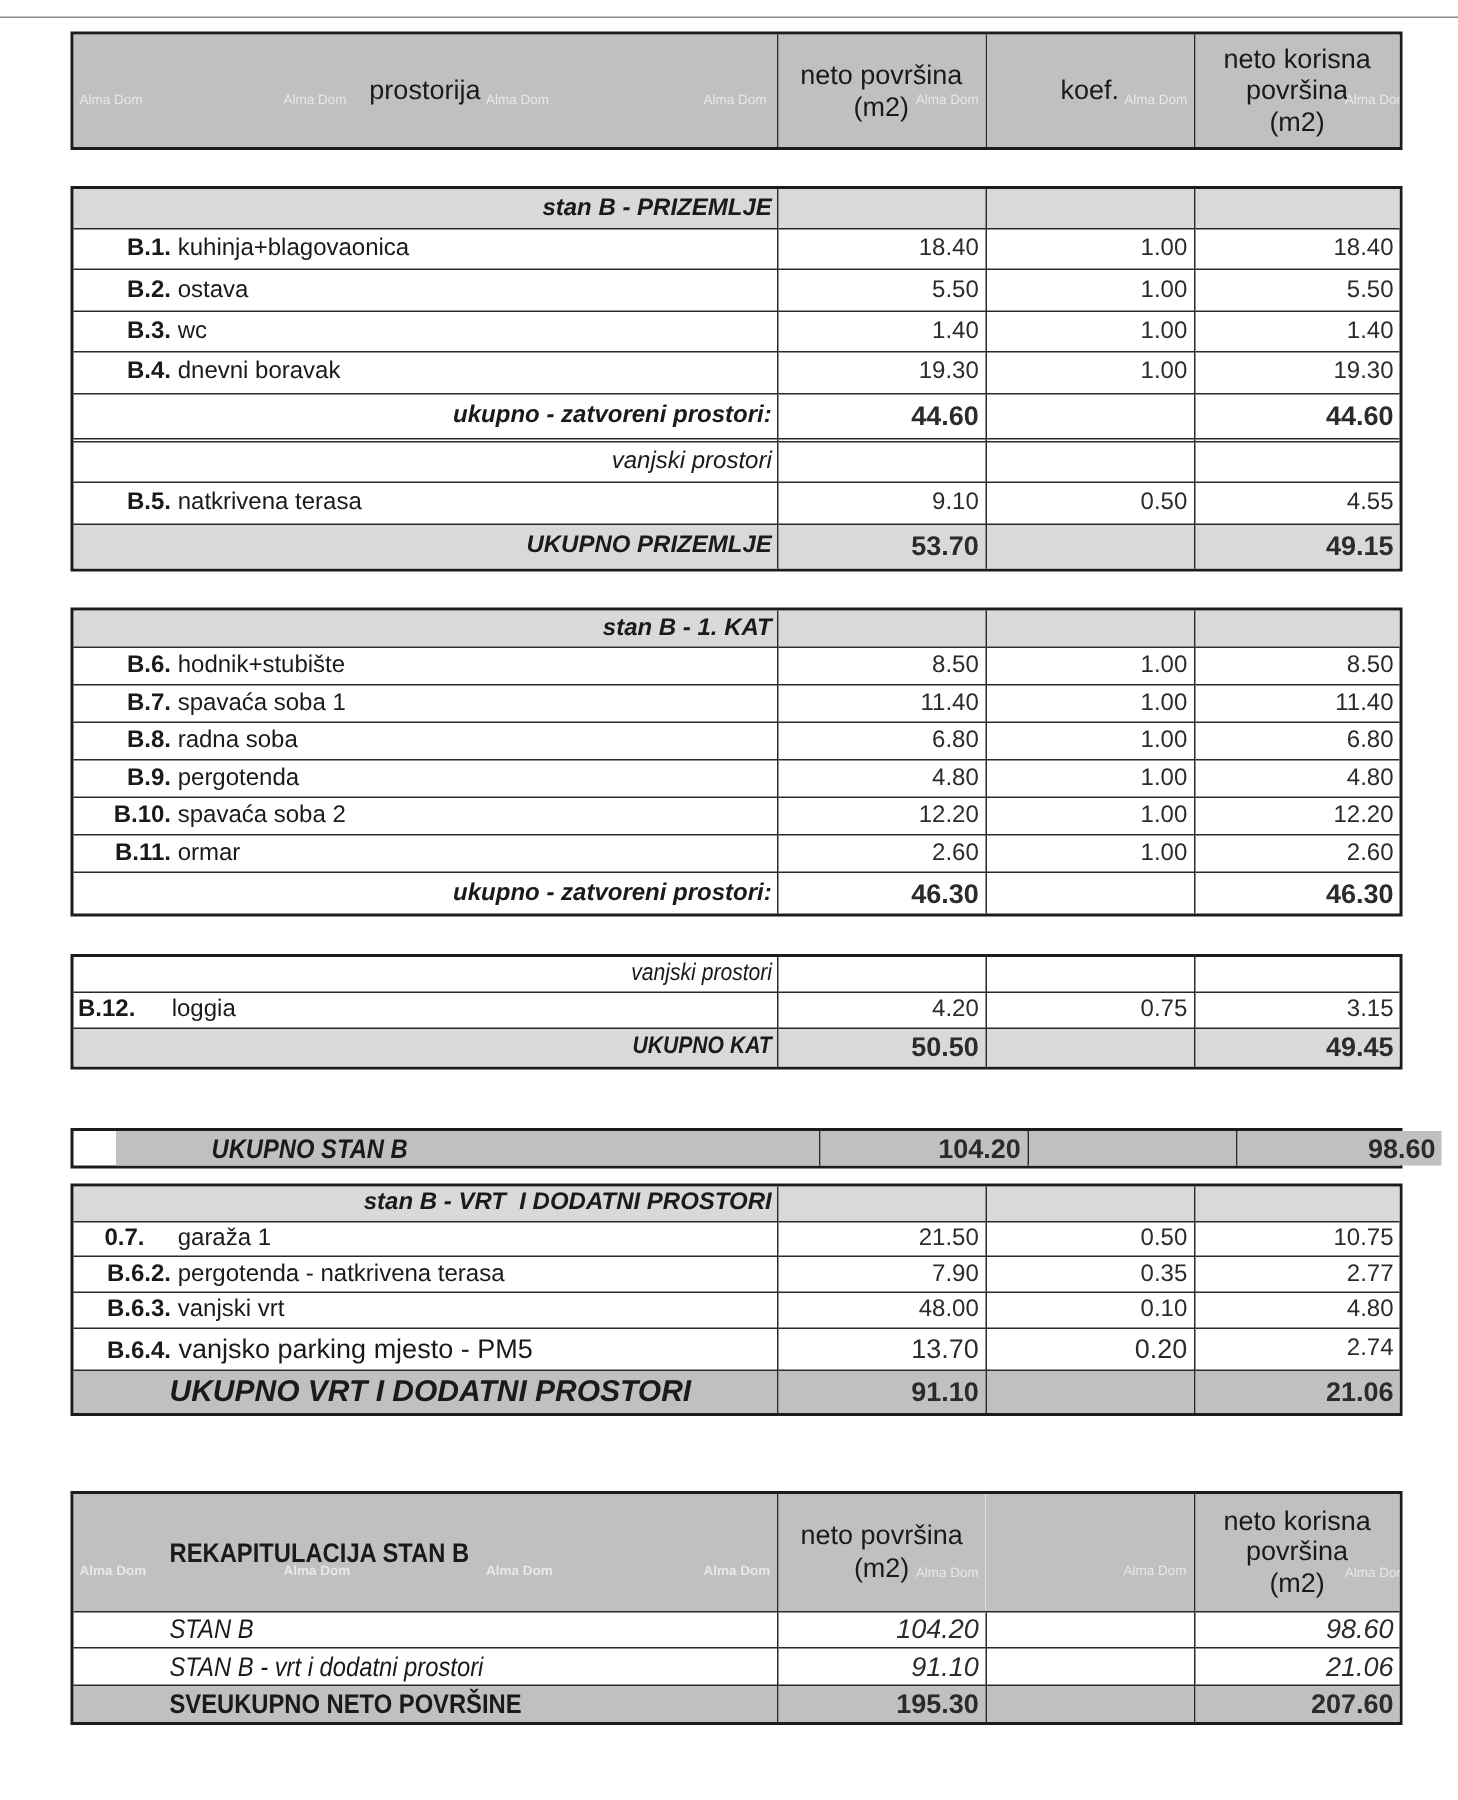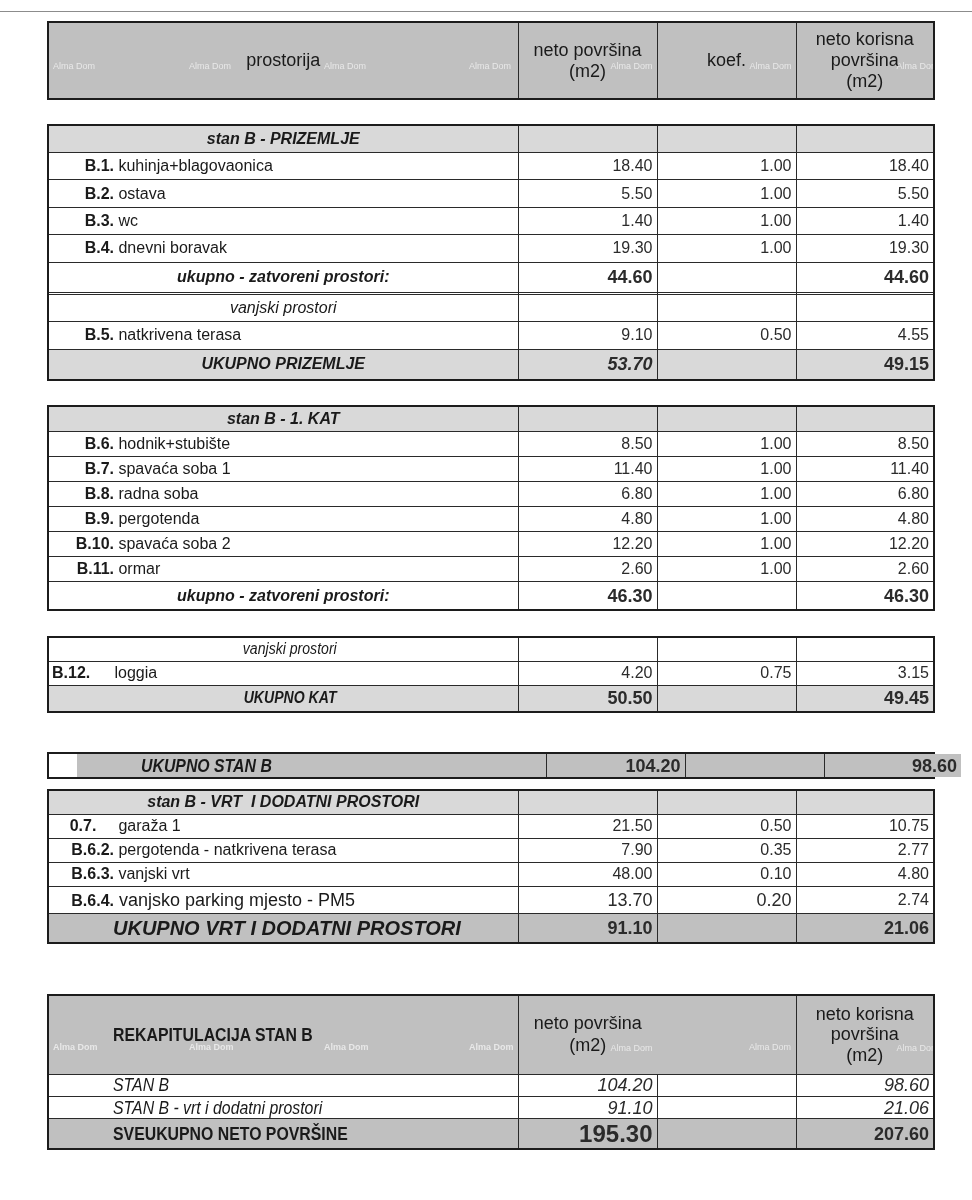--- a/index.html
+++ b/index.html
@@ -9,21 +9,21 @@
   .blk { position:absolute; left:47px; width:888px; border:2px solid #1c1c1c; box-sizing:border-box; }
   table { border-collapse:collapse; width:100%; height:100%; table-layout:fixed; }
   td { border:1px solid #2a2a2a; padding:0 3px; font-size:16px; line-height:1; white-space:nowrap; overflow:hidden; }
   tr:first-child td { border-top:none; }
   tr:last-child td { border-bottom:none; }
   td:first-child { border-left:none; }
   td:last-child { border-right:none; }
   col.c1 { width:469px; } col.c2 { width:139px; } col.c3 { width:139px; } col.c4 { width:137px; }
   .g { background:#d9d9d9; }
   .hg { background:#c0c0c0; }
-  .r { text-align:center; }
+  .r { text-align:right; }
   .c { text-align:center; }
   .b { font-weight:bold; }
   .i { font-style:italic; }
   .num { text-align:right; padding-right:4px; font-size:16px; color:#2b2b2b; }
   .code { font-weight:bold; display:inline-block; text-align:right; }
   .hdr td { font-size:18px; text-align:center; color:#1a1a1a; line-height:1.15; position:relative; }
   .wm { position:absolute; font-size:9px; color:#e8e8e8; top:50%; }
   .sq { transform:scaleX(0.88); transform-origin:right center; display:inline-block; }
   .sql { transform:scaleX(0.88); transform-origin:left center; display:inline-block; }
 </style>
@@ -127,21 +127,21 @@
           <td></td>
     </tr>
     <tr>
       <td><span class="code" style="width:62px;">B.5.</span> <span>natkrivena terasa</span></td>
       <td class="num">9.10</td>
       <td class="num">0.50</td>
       <td class="num">4.55</td>
     </tr>
     <tr class="g">
       <td class="r b i">UKUPNO PRIZEMLJE</td>
-      <td class="num b" style="font-size:18px;font-style:italic;">53.70</td>
+      <td class="num b" style="font-size:18px;">53.70</td>
       <td></td>
       <td class="num b" style="font-size:18px;padding-left:16px;">49.15</td>
     </tr>
   </tbody>
     </table>
 </div>
 
 <div class="blk" style="top:405px;height:206px;">
   <table>
     <colgroup>
@@ -341,19 +341,19 @@
       <td class="num i" style="font-size:18px;">98.60</td>
     </tr>
     <tr>
       <td class="i" style="padding-left:64px;font-size:18px;"><span class="sql">STAN B - vrt i dodatni prostori</span></td>
       <td class="num i" style="font-size:18px;">91.10</td>
       <td></td>
       <td class="num i" style="font-size:18px;">21.06</td>
     </tr>
     <tr class="hg">
       <td class="b" style="padding-left:64px;font-size:18px;"><span class="sql">SVEUKUPNO NETO POVRŠINE</span></td>
-      <td class="num b" style="font-size:24px;">195.30</td>
+      <td class="num b" style="font-size:18px;">195.30</td>
       <td></td>
       <td class="num b" style="font-size:18px;">207.60</td>
     </tr>
   </tbody>
     </table>
 </div>
 
 </body></html>

